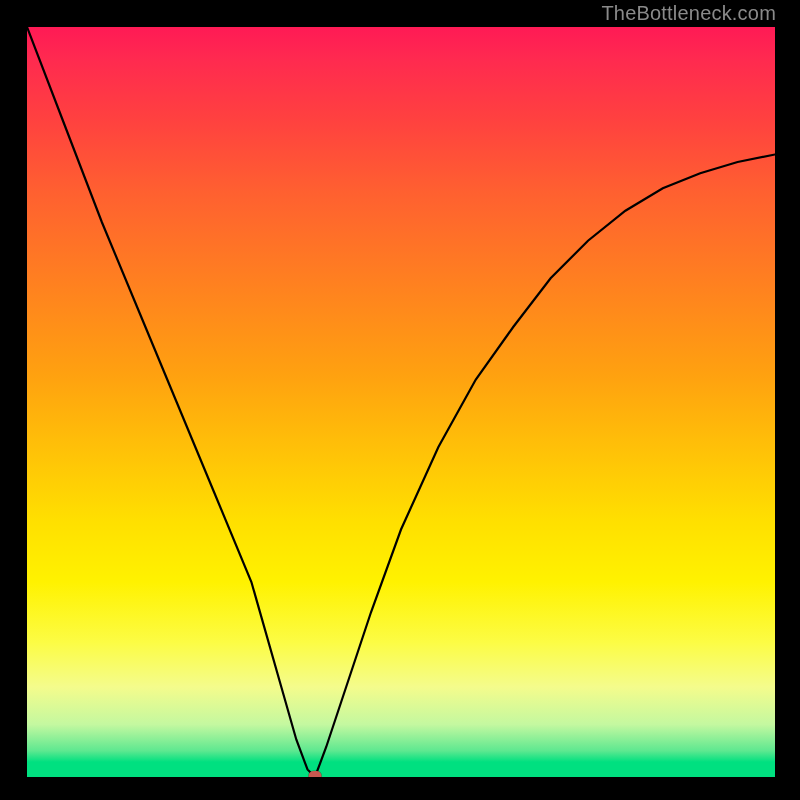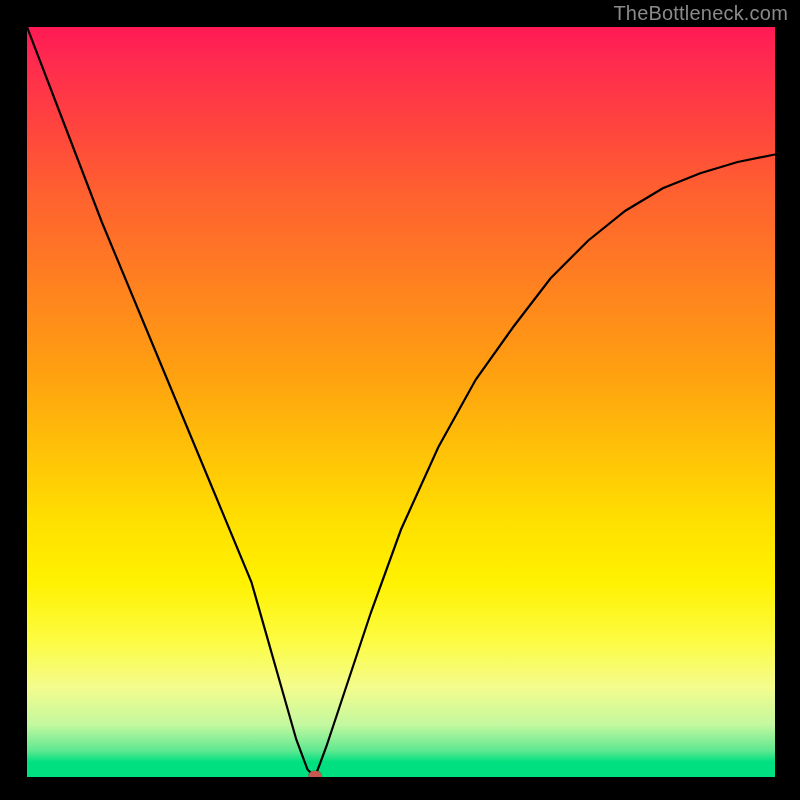--- a/index.html
+++ b/index.html
@@ -7,21 +7,21 @@
     width: 800px;
     height: 800px;
     background: #000;
     position: relative;
     overflow: hidden;
     font-family: Arial, Helvetica, sans-serif;
   }
   .watermark {
     position: absolute;
     top: 2px;
-    right: 12px;
+    right: 24px;
     color: #8a8a8a;
     font-size: 20px;
     font-weight: 400;
     z-index: 5;
     letter-spacing: 0.2px;
   }
   .plot-area {
     position: absolute;
     
     left: 27px;

